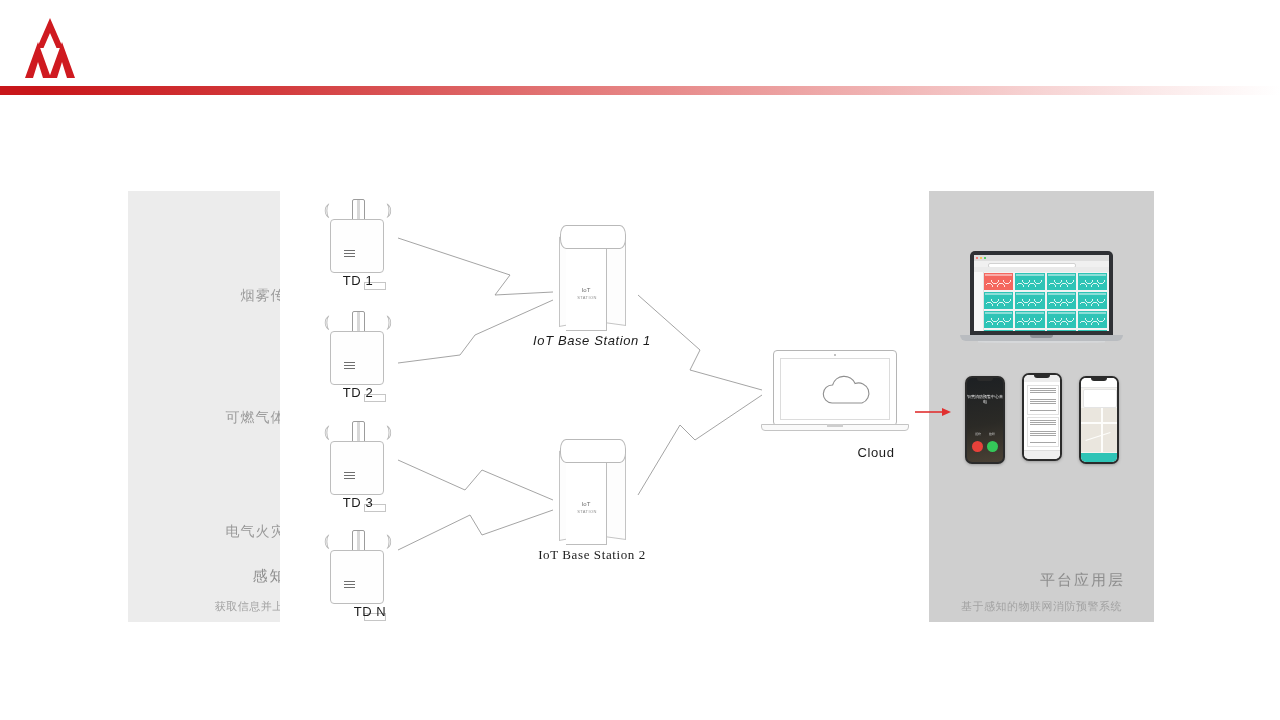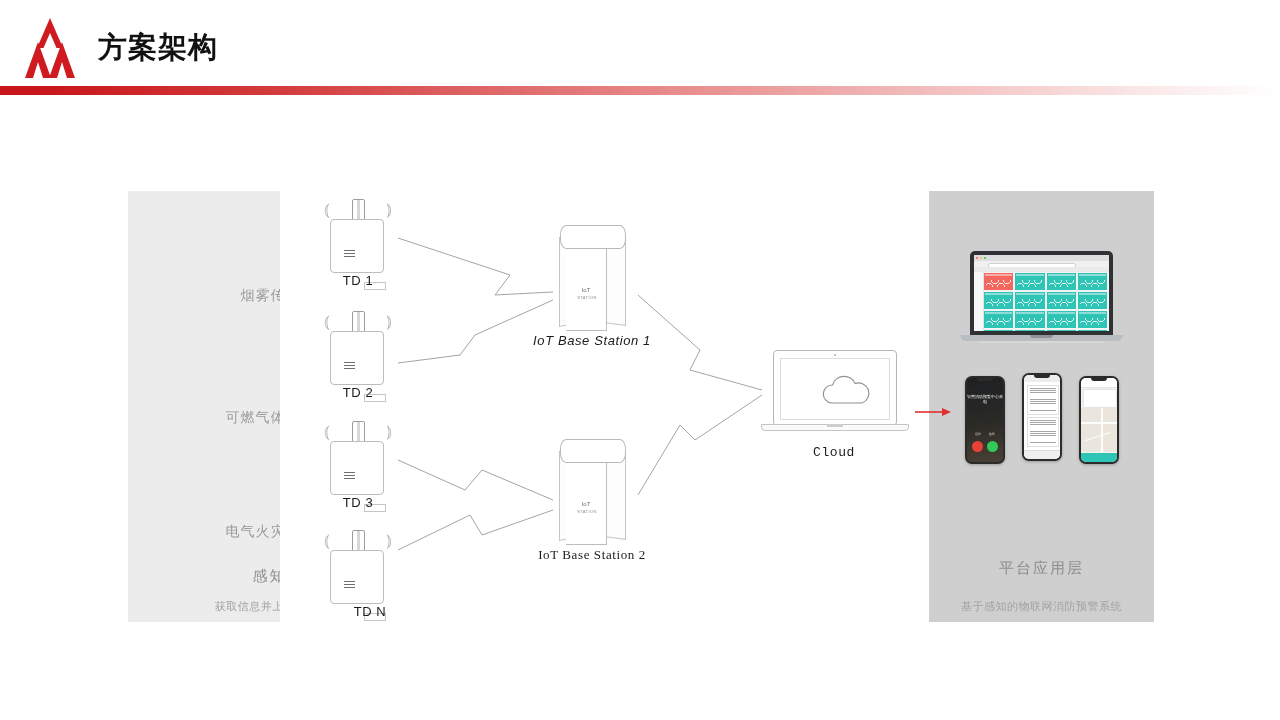--- a/index.html
+++ b/index.html
@@ -199,21 +199,20 @@
 <div class="header">
 
   <div class="logo">
     <svg viewBox="0 0 64 64" width="64" height="64" aria-hidden="true">
       <polygon points="32,4 45,34 38.5,34 32,19 25.5,34 19,34" fill="#cf1a20"></polygon>
       <polygon points="20,28 33,64 25,64 20,48 15,64 7,64" fill="#cf1a20"></polygon>
       <polygon points="44,28 57,64 49,64 44,48 39,64 31,64" fill="#cf1a20"></polygon>
     </svg>
   </div>
 
-  <div class="title">方案架构</div>
   <div class="headerbar"></div>
 </div>
 
 <div class="canvas">
 
   <svg class="conn" viewBox="0 0 1280 625">
     <g fill="none" stroke="#9a9a9a" stroke-width="0.9">
 
       <polyline points="398,143 510,180 495,200 553,197"></polyline>
 
@@ -311,21 +310,21 @@
     <div class="lap-screen">
       <div class="lap-cam"></div>
       <div class="lap-inner"></div>
       <svg class="cloud-ico" viewBox="0 0 56 32">
         <path d="M13,30 a9,9 0 0 1 0.6,-18 a12,12 0 0 1 22.5,-1.5 a8.5,8.5 0 0 1 6.9,19.5 z" fill="none" stroke="#8f8f8f" stroke-width="1.1"></path>
       </svg>
     </div>
     <div class="lap-base"></div>
     <div class="lap-notch"></div>
   </div>
-  <div class="dev-label" style="left:761px;top:350px;width:146px;font-family:Liberation Mono, monospace;">Cloud</div>
+  <div class="dev-label" style="left:803px;top:350px;width:146px;">Cloud</div>
 
   <div class="panel-right">
 
     <svg class="red-arrow" viewBox="0 0 36 10">
       <line x1="0" y1="5" x2="28" y2="5" stroke="#e03030" stroke-width="1.6"></line>
       <polygon points="27,1 36,5 27,9" fill="#e03030"></polygon>
     </svg>
 
     <div class="rp-laptop">
       <div class="rl-screen">
@@ -422,17 +421,17 @@
             <div class="ph3-road" style="left:0;top:14px;width:36px;height:1.5px;"></div>
             <div class="ph3-road" style="left:20px;top:0;width:1.5px;height:44px;"></div>
             <div class="ph3-road" style="left:4px;top:28px;width:26px;height:1.2px;transform:rotate(-18deg);"></div>
           </div>
           <div class="ph3-btm"></div>
         </div>
       </div>
     </div>
 
 
-    <div class="layer-title" style="top:368px;">平台应用层</div>
+    <div class="layer-title" style="top:380px;padding-left:41px;">平台应用层</div>
     <div class="layer-sub" style="top:408px;">基于感知的物联网消防预警系统</div>
   </div>
 
 </div>
 
 </body></html>

